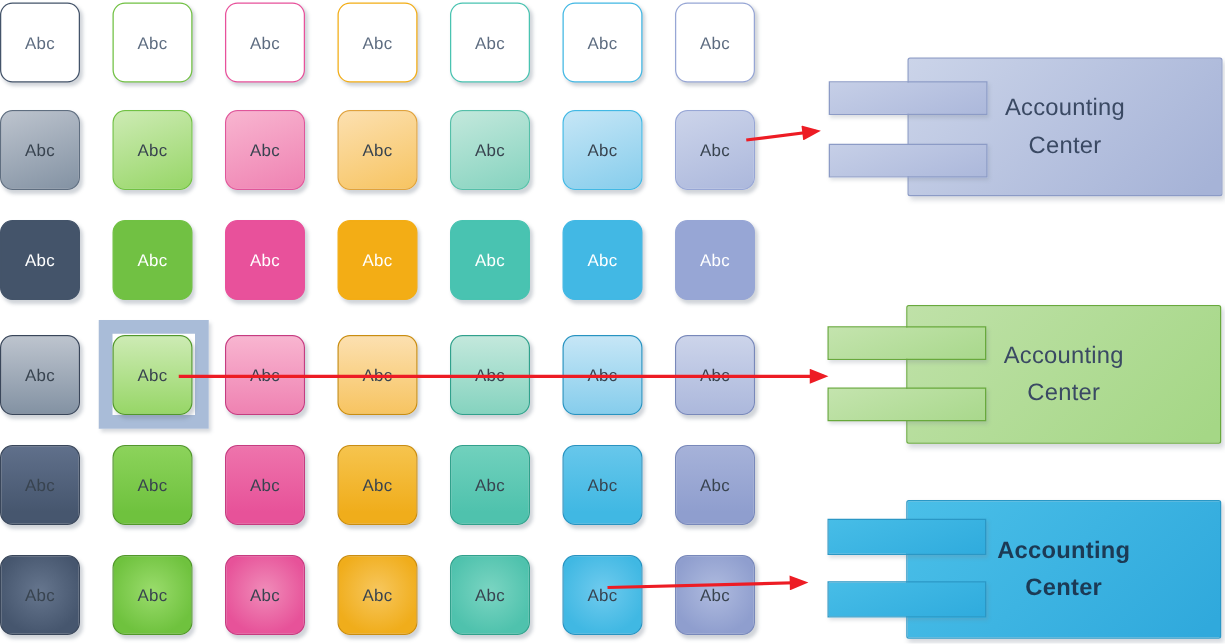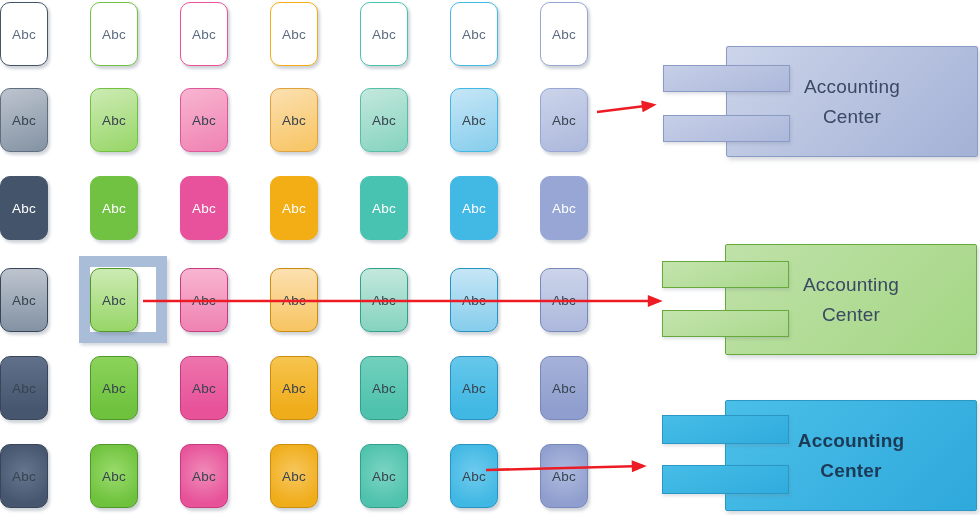--- a/index.html
+++ b/index.html
@@ -4,21 +4,21 @@
 <style>
   * { margin:0; padding:0; box-sizing:border-box; }
   html,body { background:#fff; }
   body { font-family:"Liberation Sans", sans-serif; }
   #canvas {
     position:relative; width:980px; height:515px;
     background:#fff; overflow:hidden;
   }
   
   .swatch {
-    position:absolute; width:48px; height:64px;
+    position:absolute; width:64px; height:64px;
     border-radius:10px; border:1.5px solid transparent;
     display:flex; align-items:center; justify-content:center;
     font-size:13.5px; letter-spacing:.3px; cursor:pointer;
     box-shadow:2px 2.5px 3px rgba(110,122,138,.32);
     z-index:2;
   }
   .swatch span { pointer-events:none; }
   
   .sel-frame {
     position:absolute; left:79px; top:256px; width:88px; height:87px;

